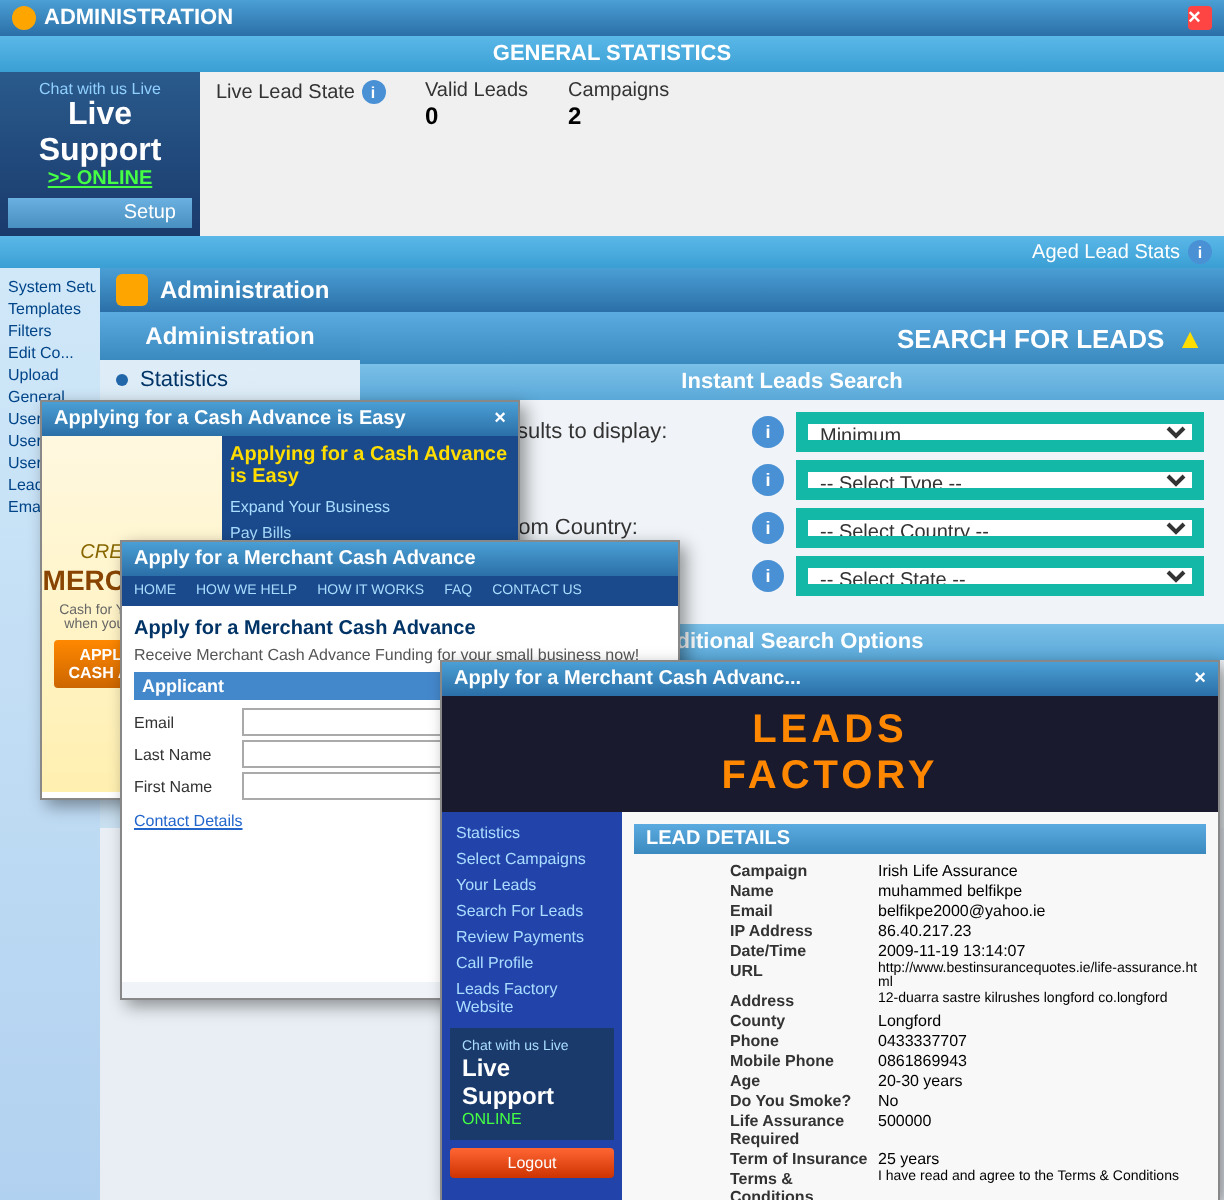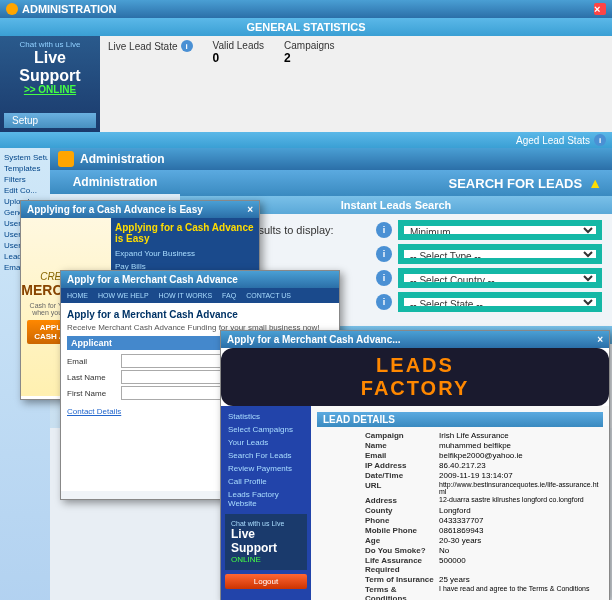--- a/index.html
+++ b/index.html
@@ -85,24 +85,24 @@
       font-size: 10px;
       color: #44ff44;
       font-weight: bold;
       text-decoration: underline;
     }
 
     .setup-btn {
       background: linear-gradient(to bottom, #6ab0e0, #4890c0);
       color: white;
       font-size: 10px;
-      text-align: left;
+      text-align: right;
       padding: 2px 8px;
       cursor: pointer;
-      margin-top: 18px;
+      margin-top: 4px;
     }
 
     .stats-area {
       flex: 1;
       padding: 4px 8px;
     }
 
     .stats-row {
       display: flex;
       gap: 20px;
@@ -500,21 +500,20 @@
       font-size: 10px;
       font-weight: bold;
       display: flex;
       justify-content: space-between;
     }
 
     .leads-logo-bar {
       background: #1a1a2e;
       padding: 6px 10px;
       text-align: center;
-      border-radius: 12px;
     }
 
     .leads-logo {
       font-size: 20px;
       font-weight: bold;
       color: white;
       letter-spacing: 2px;
     }
 
     .leads-logo span {

